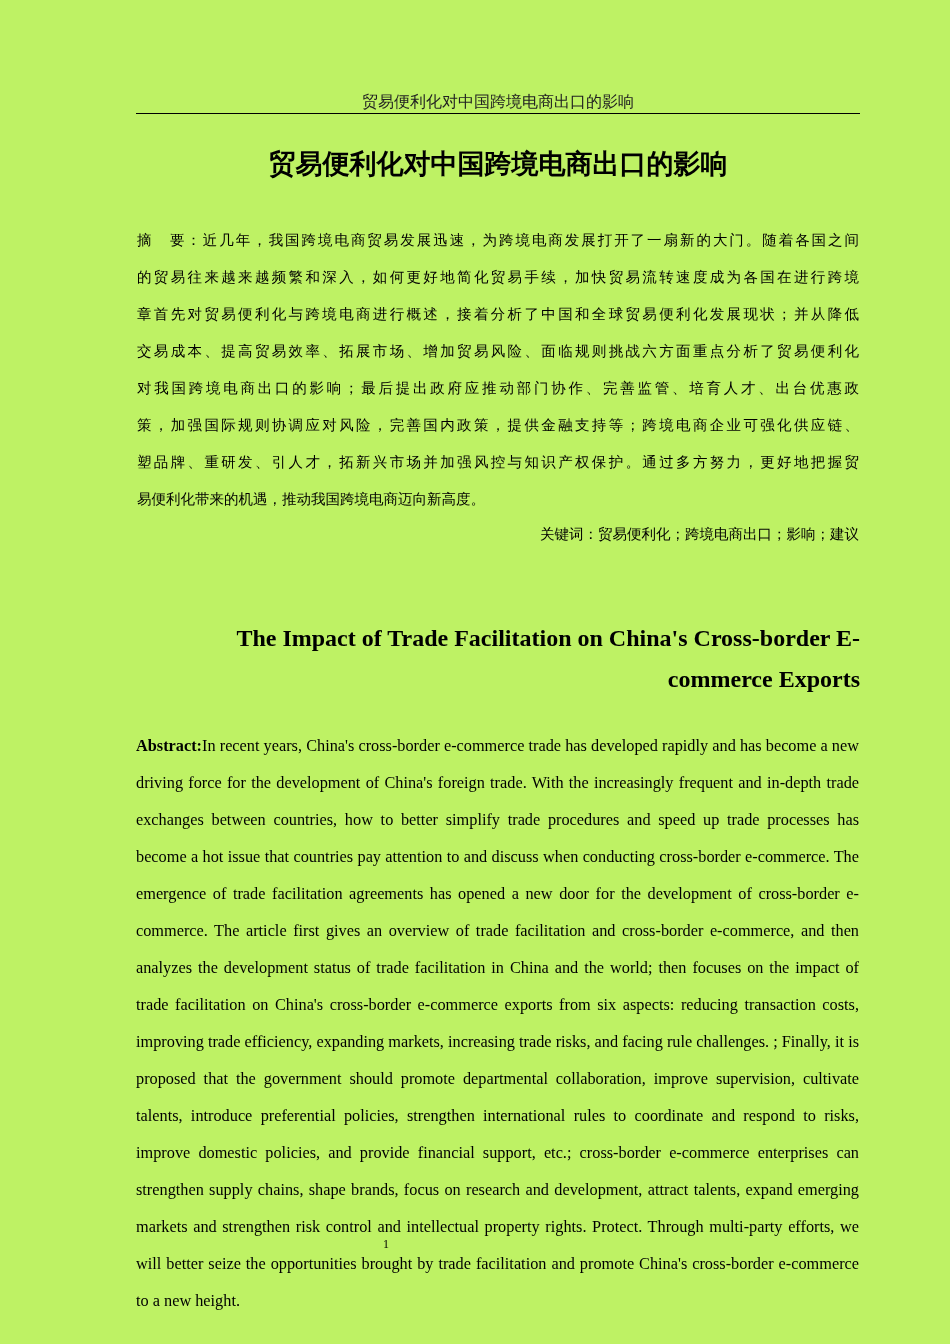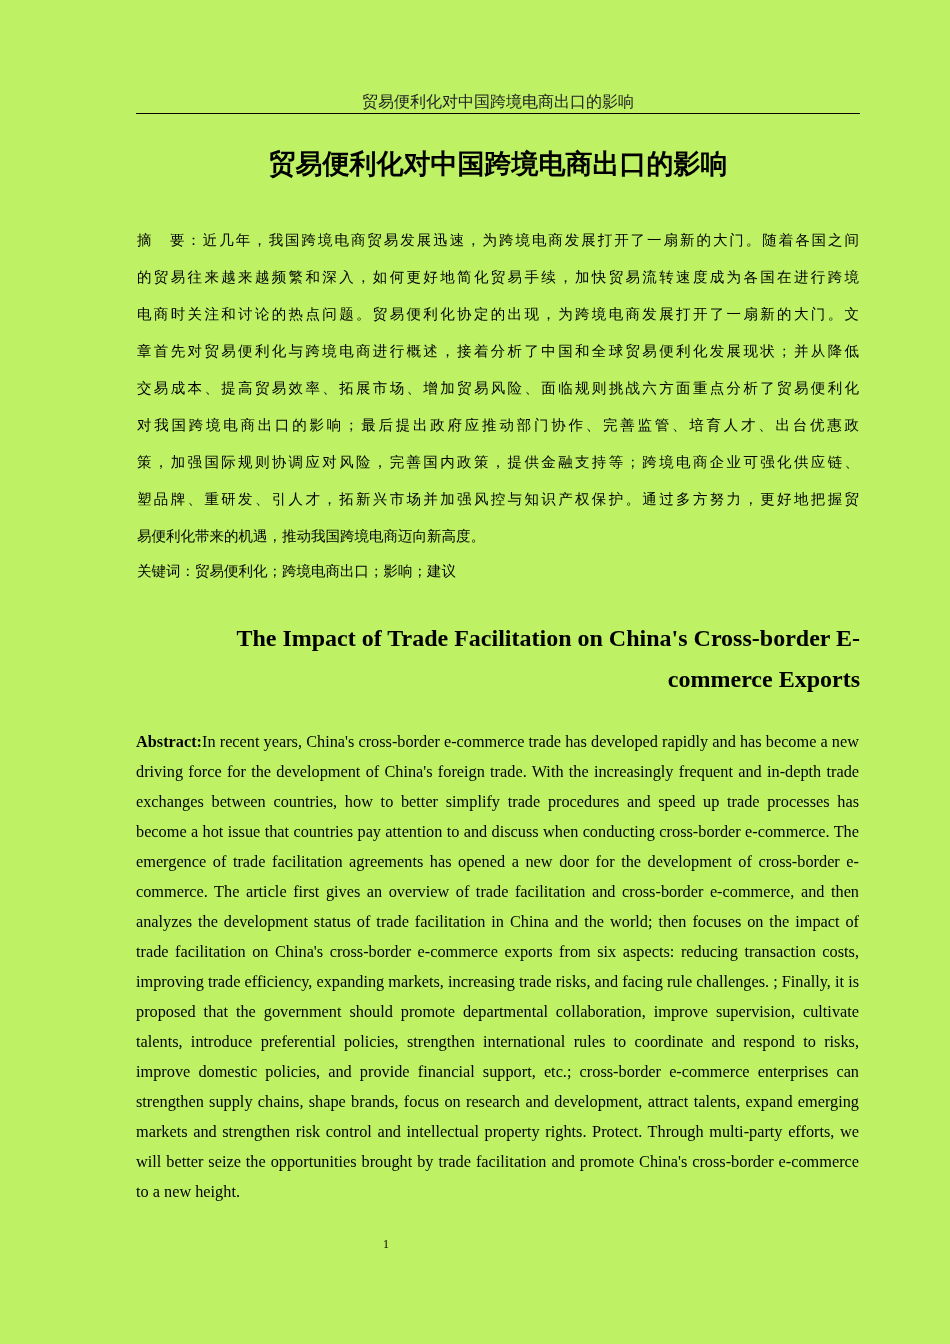--- a/index.html
+++ b/index.html
@@ -17,49 +17,48 @@
     .abs-cn {
       position: absolute; left: 137px; top: 225px; width: 722px;
       font-family: "DejaVu Serif", serif; font-size: 14.5px;
     }
     .cn-line {
       height: 37px; line-height: 30px; text-align: justify; text-align-last: justify;
       white-space: nowrap; overflow: hidden;
     }
     .cn-line.last { text-align-last: left; }
     .cn-bold { font-family: "DejaVu Sans", sans-serif; font-weight: normal; }
-    .kw { height: 30px; line-height: 30px; margin-top: -2px; }
+    .kw { height: 30px; line-height: 30px; margin-top: -2px; text-align: right; }
     .title-en {
       position: absolute; left: 136px; top: 618px; width: 724px; text-align: right;
       font-family: "Liberation Serif", serif; font-weight: bold; font-size: 24px; line-height: 41px;
     }
     .abs-en {
       position: absolute; left: 136px; top: 727px; width: 723px;
-      font-family: "Liberation Serif", serif; font-size: 16.3px; line-height: 30px;
+      font-family: "Liberation Serif", serif; font-size: 16.3px; line-height: 37px;
       text-align: justify;
     }
     .abs-en b { font-weight: bold; }
     .page-num {
       position: absolute; left: 376px; top: 1236px; width: 20px; text-align: center;
       font-family: "Liberation Serif", serif; font-size: 12px; line-height: 16px;
     }
   </style>
 </head>
 <body>
 
 <div class="page">
 
   <div class="header">贸易便利化对中国跨境电商出口的影响</div>
 
   <div class="title-cn">贸易便利化对中国跨境电商出口的影响</div>
 
   <div class="abs-cn">
     <div class="cn-line"><span class="cn-bold">摘　要：</span><span>近几年，我国跨境电商贸易发展迅速，为跨境电商发展打开了一扇新的大门。随着各国之间</span></div>
     <div class="cn-line">的贸易往来越来越频繁和深入，如何更好地简化贸易手续，加快贸易流转速度成为各国在进行跨境</div>
-    <div class="cn-line">电商时关注和讨论的热点问题。贸易便利化协定的出现，为跨境电商发展打开了一扇新的大门。文</div>
     <div class="cn-line">章首先对贸易便利化与跨境电商进行概述，接着分析了中国和全球贸易便利化发展现状；并从降低</div>
     <div class="cn-line">交易成本、提高贸易效率、拓展市场、增加贸易风险、面临规则挑战六方面重点分析了贸易便利化</div>
     <div class="cn-line">对我国跨境电商出口的影响；最后提出政府应推动部门协作、完善监管、培育人才、出台优惠政</div>
     <div class="cn-line">策，加强国际规则协调应对风险，完善国内政策，提供金融支持等；跨境电商企业可强化供应链、</div>
     <div class="cn-line">塑品牌、重研发、引人才，拓新兴市场并加强风控与知识产权保护。通过多方努力，更好地把握贸</div>
     <div class="cn-line last">易便利化带来的机遇，推动我国跨境电商迈向新高度。</div>
     <div class="kw"><span class="cn-bold">关键词：</span><span>贸易便利化；跨境电商出口；影响；建议</span></div>
   </div>
 
   <div class="title-en">

